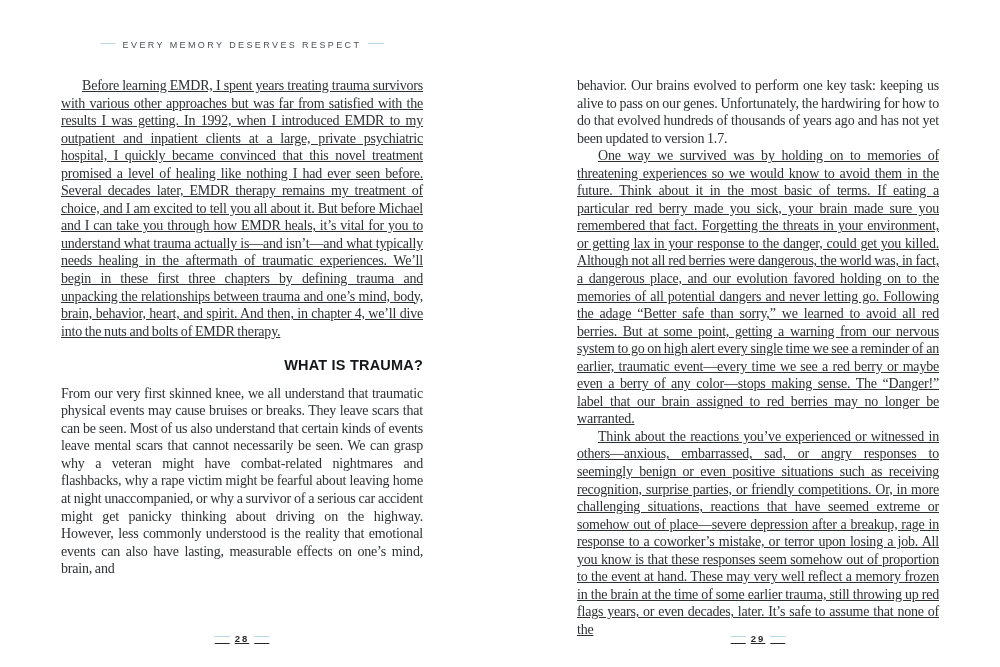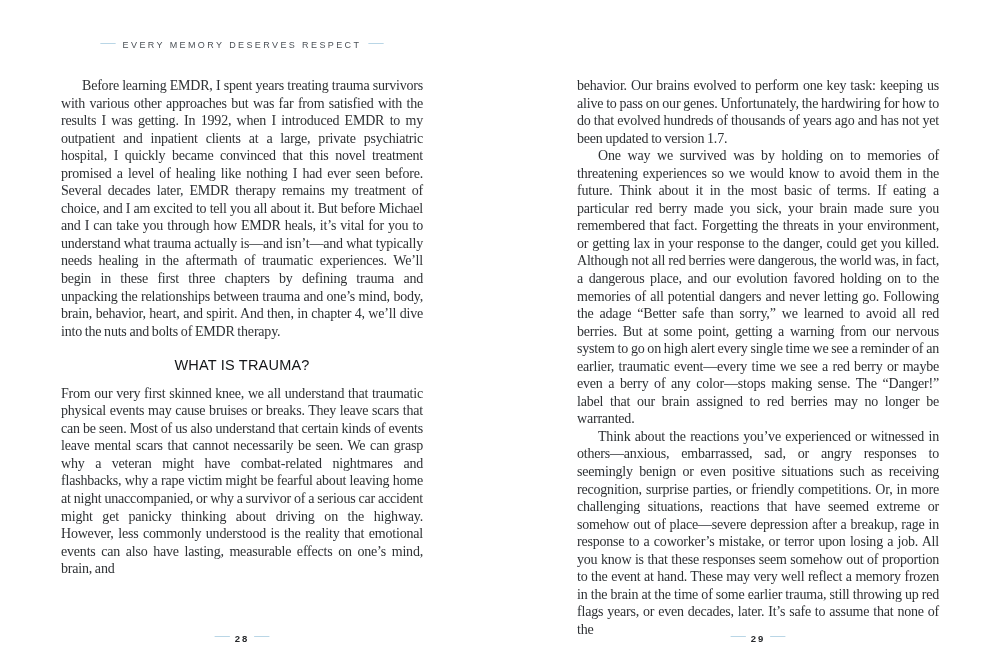--- a/index.html
+++ b/index.html
@@ -58,46 +58,47 @@
     left: 0;
     width: 362px;
     font-size: 14px;
     line-height: 17.55px;
     color: var(--body-text, #2e3134);
     text-align: justify;
     letter-spacing: -0.2px;
     word-spacing: -0.5px;
   }
   .para { margin: 0; }
-  .indent { text-indent: 21px; }
+  .indent { text-indent: 21px; text-decoration: underline; }
 
   .section-heading {
     font-family: "Liberation Sans", sans-serif;
-    font-weight: normal;
+    font-weight: bold;
     font-size: 14.5px;
     letter-spacing: 0.2px;
     color: var(--heading-text, #141618);
     margin: 17px 0 10px 0;
-    text-align: center;
+    text-align: right;
     text-indent: 0;
     word-spacing: 0;
   }
 
   .folio {
     position: absolute;
     top: 619px;
     left: 0;
     width: 362px;
     text-align: center;
     font-family: "Liberation Sans", sans-serif;
     font-size: 9.5px;
     font-weight: bold;
     letter-spacing: 2px;
     color: var(--folio-text, #27292c);
     white-space: nowrap;
+    text-decoration: underline;
   }
   .folio .dash { margin: 0 5px; vertical-align: 2px; }
   .folio .num { vertical-align: baseline; }
 </style>
 </head>
 <body>
 
 <div class="spread">
 
   <section class="page left">

